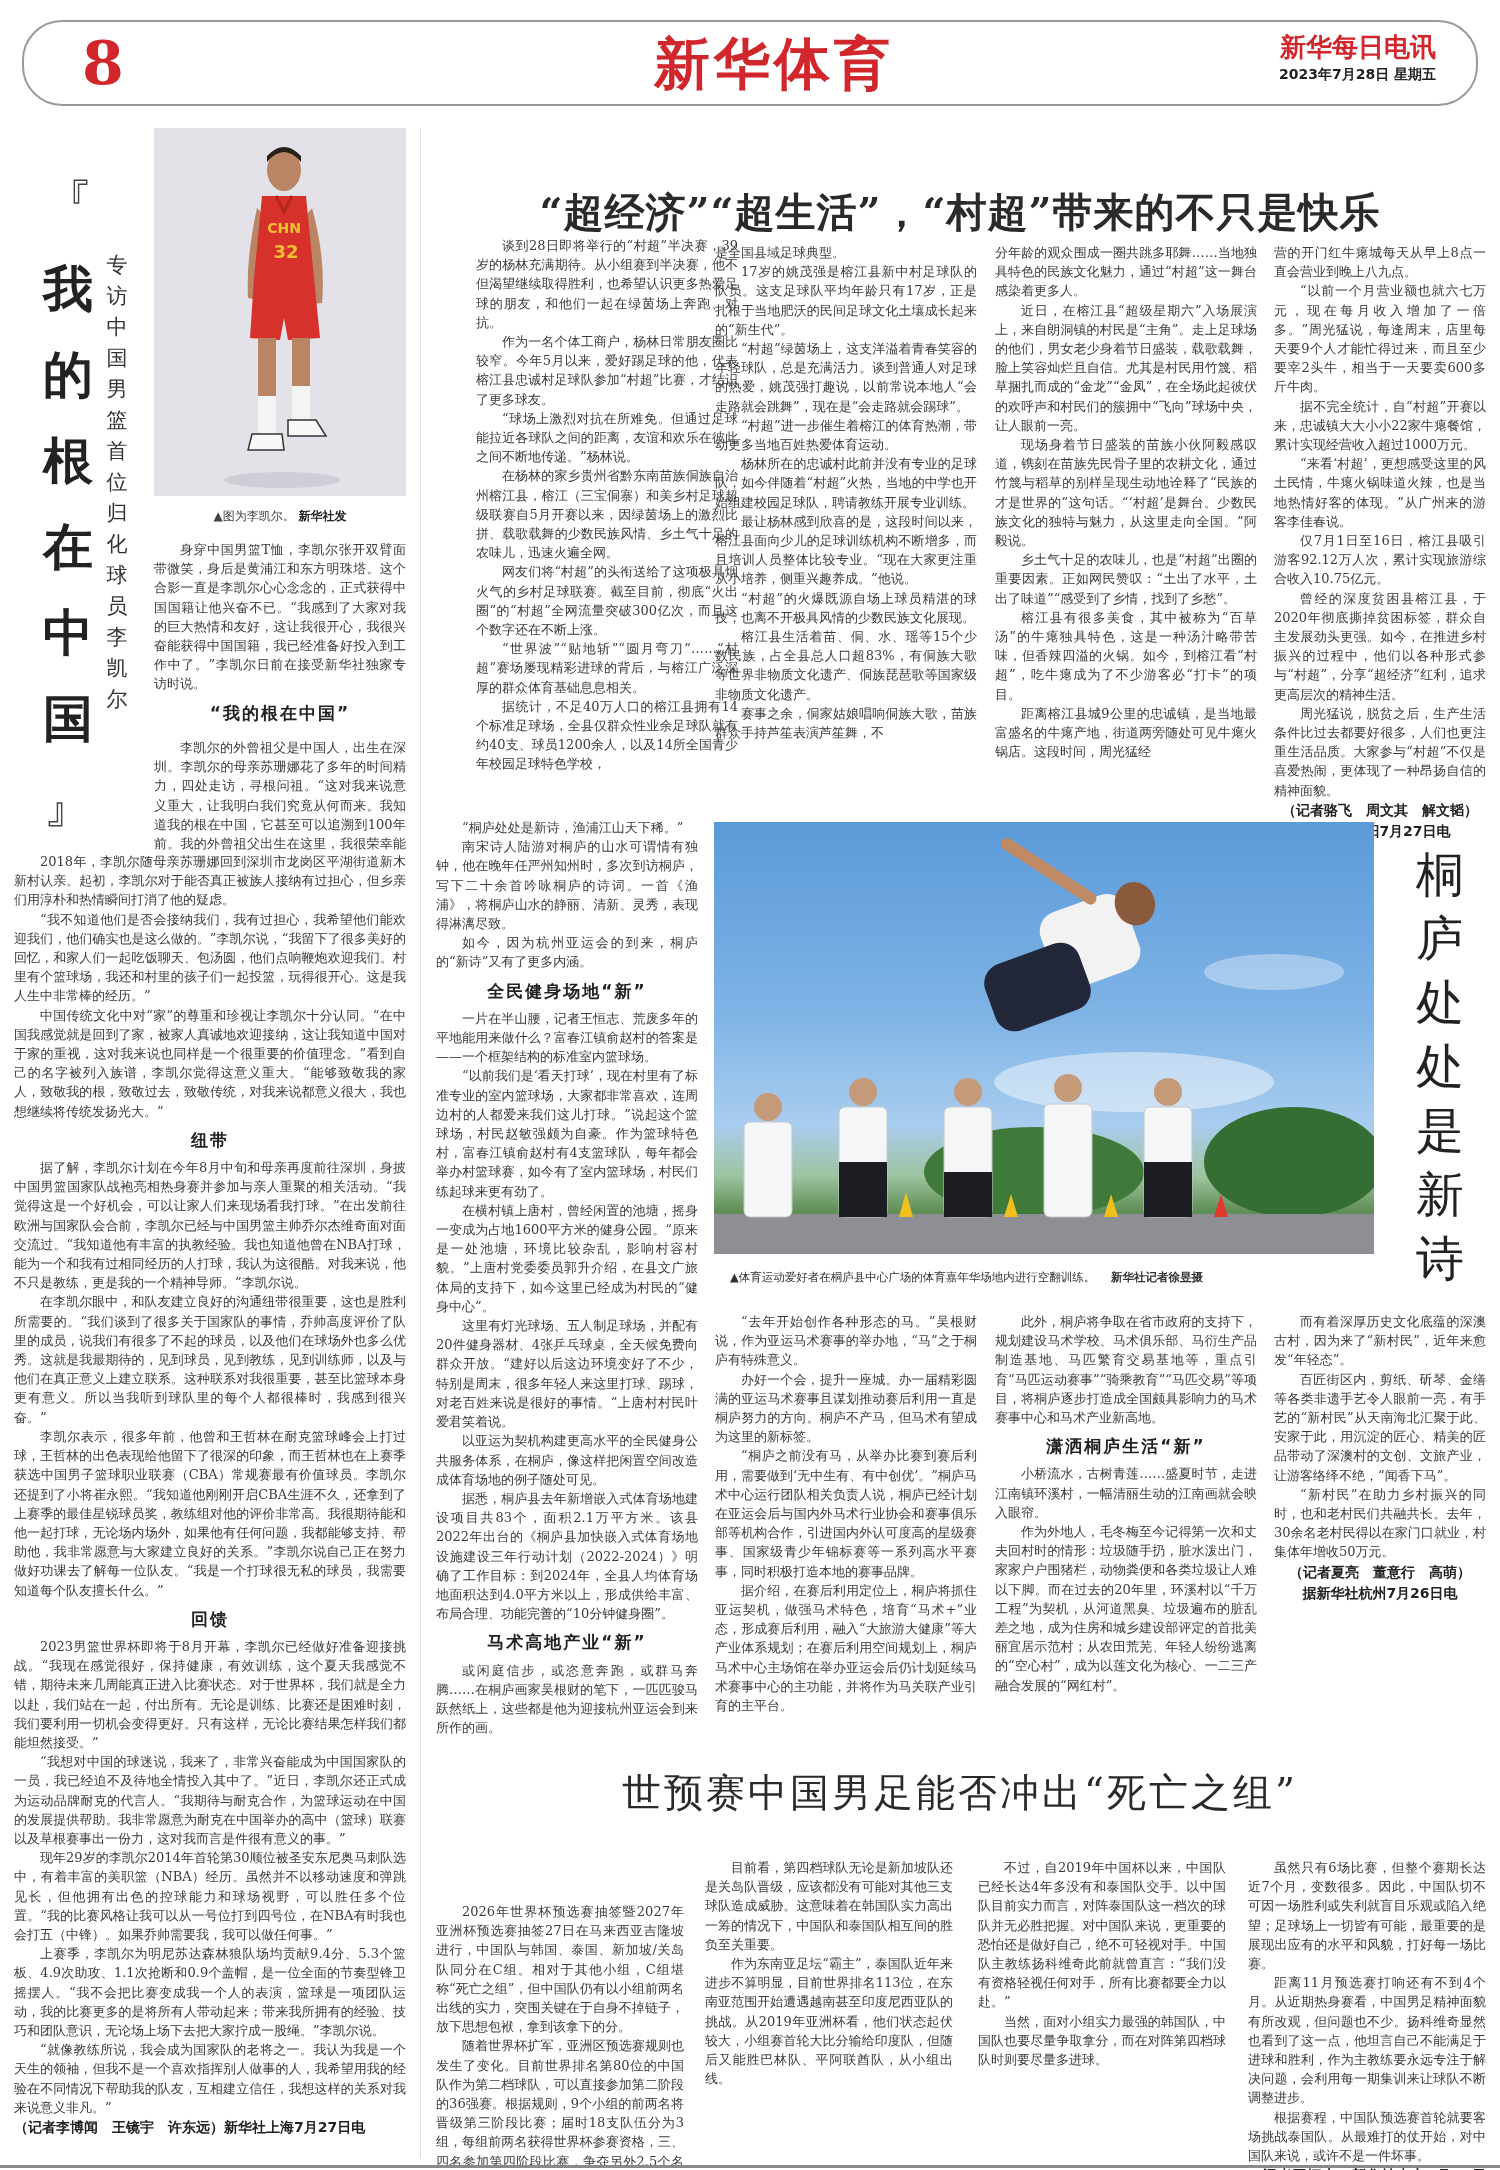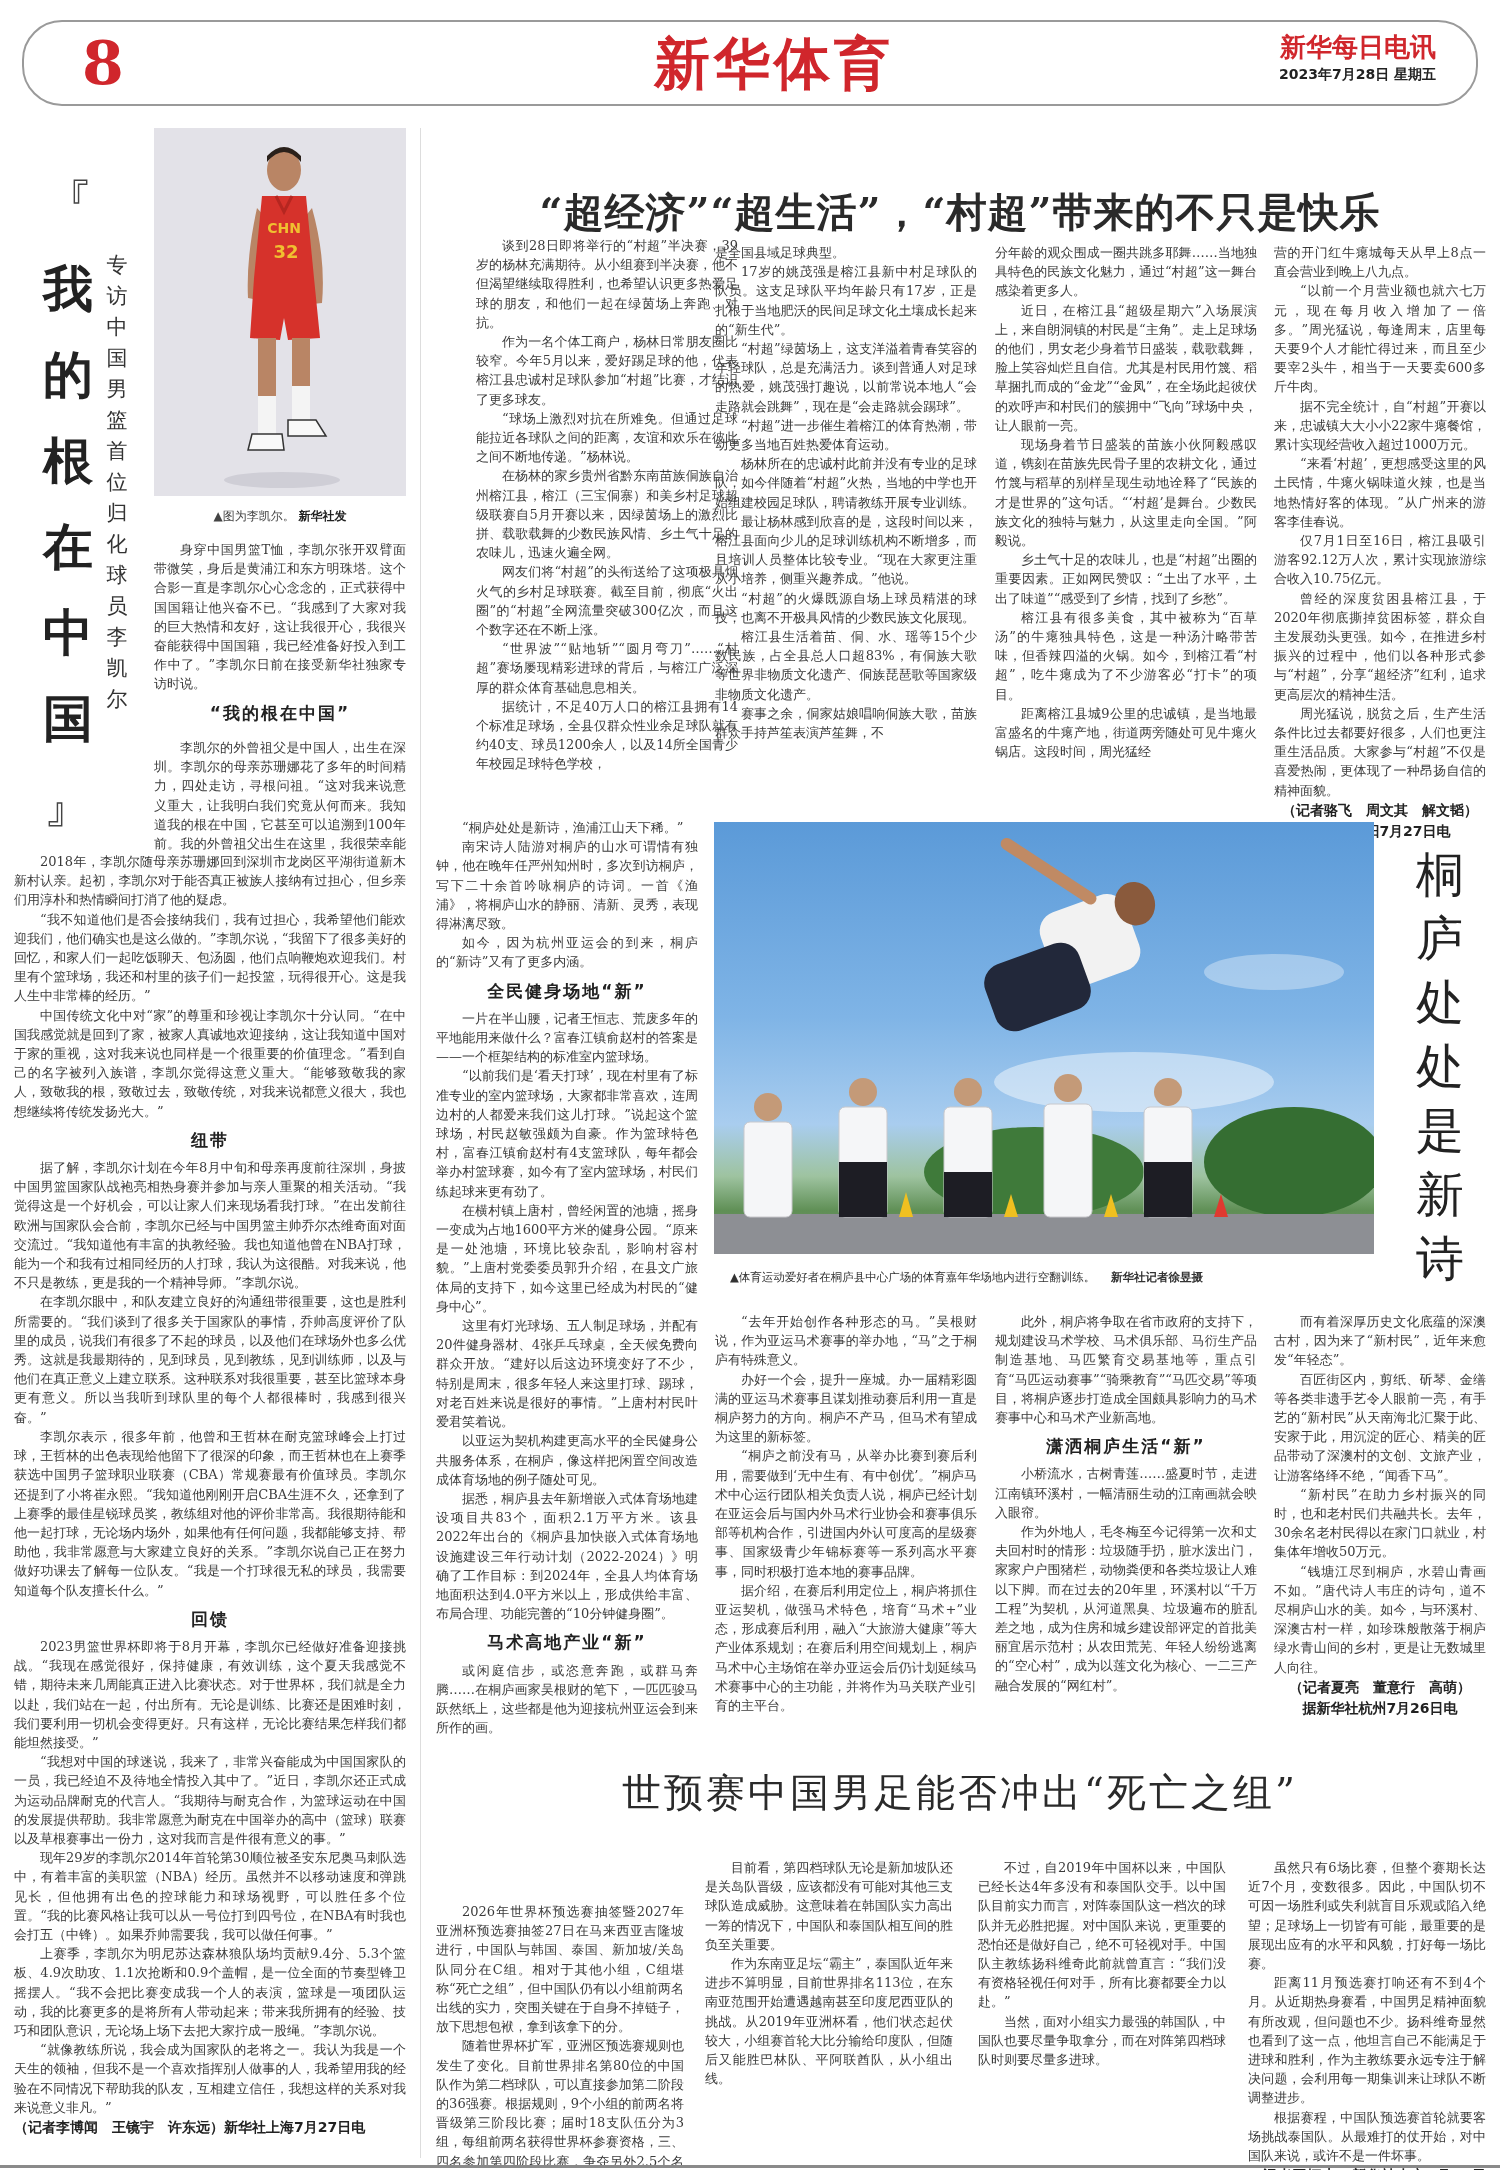--- a/index.html
+++ b/index.html
@@ -258,21 +258,20 @@
 <div class="col" style="left:995px;top:1312px;width:262px;height:430px;overflow:hidden;">
   <p>此外，桐庐将争取在省市政府的支持下，规划建设马术学校、马术俱乐部、马衍生产品制造基地、马匹繁育交易基地等，重点引育“马匹运动赛事”“骑乘教育”“马匹交易”等项目，将桐庐逐步打造成全国颇具影响力的马术赛事中心和马术产业新高地。</p>
   <div class="sub">潇洒桐庐生活“新”</div>
   <p>小桥流水，古树青莲……盛夏时节，走进江南镇环溪村，一幅清丽生动的江南画就会映入眼帘。</p>
   <p>作为外地人，毛冬梅至今记得第一次和丈夫回村时的情形：垃圾随手扔，脏水泼出门，家家户户围猪栏，动物粪便和各类垃圾让人难以下脚。而在过去的20年里，环溪村以“千万工程”为契机，从河道黑臭、垃圾遍布的脏乱差之地，成为住房和城乡建设部评定的首批美丽宜居示范村；从农田荒芜、年轻人纷纷逃离的“空心村”，成为以莲文化为核心、一二三产融合发展的“网红村”。</p>
 </div>
 <div class="col" style="left:1274px;top:1312px;width:212px;">
   <p>而有着深厚历史文化底蕴的深澳古村，因为来了“新村民”，近年来愈发“年轻态”。</p>
   <p>百匠街区内，剪纸、斫琴、金缮等各类非遗手艺令人眼前一亮，有手艺的“新村民”从天南海北汇聚于此、安家于此，用沉淀的匠心、精美的匠品带动了深澳村的文创、文旅产业，让游客络绎不绝，“闻香下马”。</p>
   <p>“新村民”在助力乡村振兴的同时，也和老村民们共融共长。去年，30余名老村民得以在家门口就业，村集体年增收50万元。</p>
-  <p>“钱塘江尽到桐庐，水碧山青画不如。”唐代诗人韦庄的诗句，道不尽桐庐山水的美。如今，与环溪村、深澳古村一样，如珍珠般散落于桐庐绿水青山间的乡村，更是让无数城里人向往。</p>
   <div class="byline-c">（记者夏亮　董意行　高萌）</div>
   <div class="byline-c">据新华社杭州7月26日电</div>
 </div>
 
 <div class="abs h2">世预赛中国男足能否冲出“死亡之组”</div>
 <div class="col" style="left:436px;top:1858px;width:248px;height:305px;overflow:hidden;margin-top:44px;">
   <p>2026年世界杯预选赛抽签暨2027年亚洲杯预选赛抽签27日在马来西亚吉隆坡进行，中国队与韩国、泰国、新加坡/关岛队同分在C组。相对于其他小组，C组堪称“死亡之组”，但中国队仍有以小组前两名出线的实力，突围关键在于自身不掉链子，放下思想包袱，拿到该拿下的分。</p>
   <p>随着世界杯扩军，亚洲区预选赛规则也发生了变化。目前世界排名第80位的中国队作为第二档球队，可以直接参加第二阶段的36强赛。根据规则，9个小组的前两名将晋级第三阶段比赛；届时18支队伍分为3组，每组前两名获得世界杯参赛资格，三、四名参加第四阶段比赛，争夺另外2.5个名额。</p>
   <p>中国队要想杀进世界杯，第一道坎就是36强赛。从抽签结果看，中国队签运不佳，在第一档球队中抽到了实力最强之一的韩国队，而泰国队也几乎是第三档球队中最强的。</p>
 </div>

